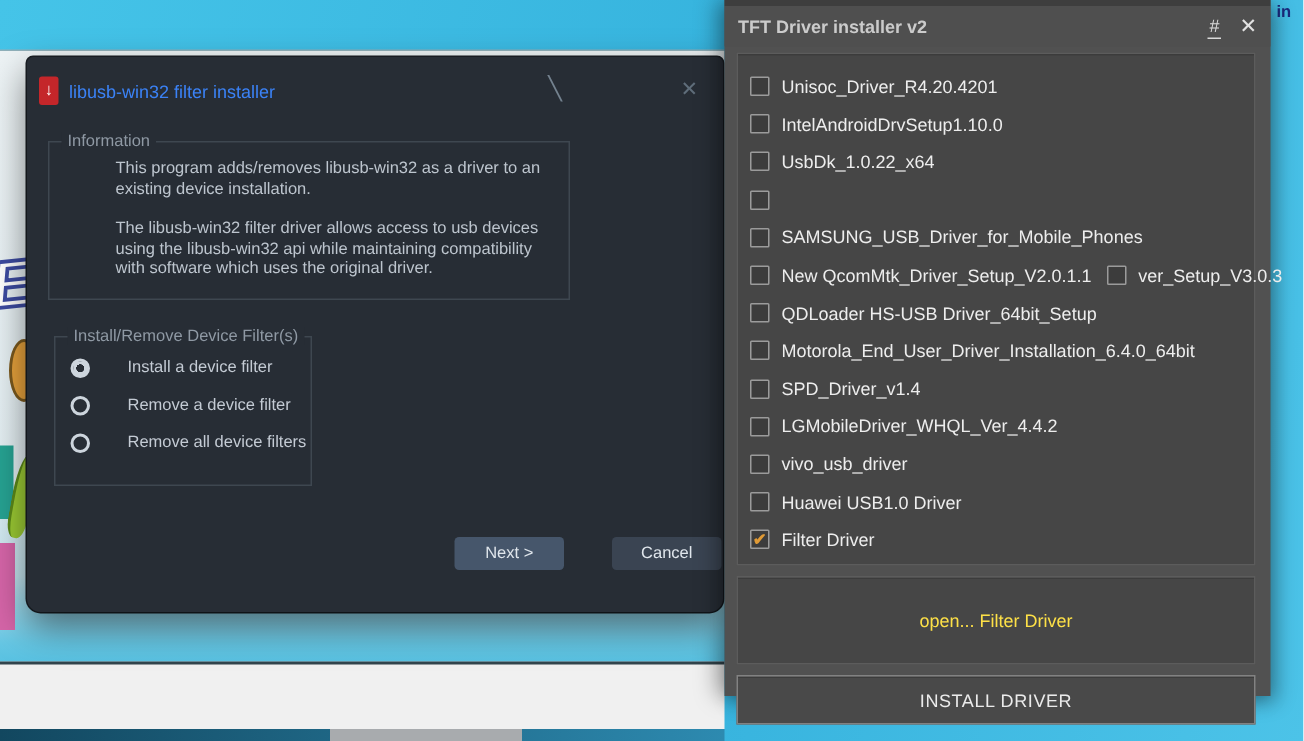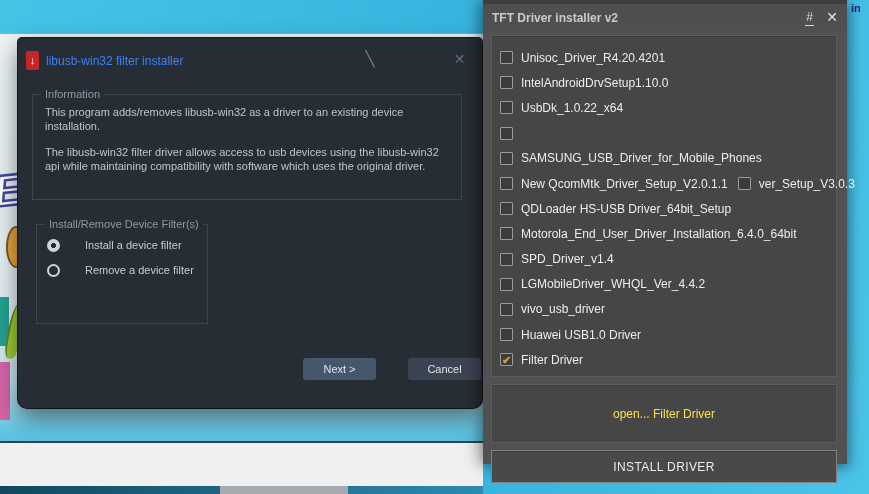--- a/index.html
+++ b/index.html
@@ -27,21 +27,21 @@
   
   .lu-dialog { position:absolute; left:18px; top:38px; width:464px; height:370px; background:#272d35;
     border-radius:4px 4px 9px 9px; box-shadow:0 10px 24px rgba(0,0,0,.5), 0 0 0 1px #1a1f25; }
   .lu-appicon { position:absolute; left:8px; top:13px; width:13px; height:19px; background:#c4262a; border-radius:2px;
     color:#fff; font-size:11px; font-weight:bold; text-align:center; line-height:18px; }
   .lu-title { position:absolute; left:28px; top:16px; font-size:12px; color:#3b82f6; }
   .lu-min { position:absolute; left:340px; top:12px; width:24px; text-align:center; color:#74828f; font-size:15px; }
   .lu-close { position:absolute; left:430px; top:13px; width:24px; text-align:center; color:#5f6d7a; font-size:14px; letter-spacing:1px; }
   .lu-group { position:absolute; border:1px solid #3e4750; }
   .lu-group-label { position:absolute; top:-7px; left:8px; background:#272d35; padding:0 4px; font-size:11px; color:#8f99a4; }
-  .lu-info { left:14px; top:56px; width:430px; height:106px; }
+  .lu-info { left:14px; top:56px; width:348px; height:106px;padding-left:32px; }
   .lu-info-body { padding:11px 12px 0 12px; font-size:11px; line-height:13.5px; color:#bdc5ce; }
   .lu-info-body p + p { margin-top:13px; }
   .lu-filters { left:18px; top:186px; width:172px; height:100px; }
   .lu-options { padding:14px 0 0 10px; }
   .lu-option { display:flex; align-items:flex-start; gap:25px; height:25px; }
   .lu-radio { width:13px; height:13px; border-radius:50%; border:2px solid #cdd5dd; flex:0 0 auto; }
   .lu-radio.sel { background:radial-gradient(circle,#272d35 0 2.6px,#cdd5dd 2.7px); }
   .lu-option-label { font-size:11px; color:#c4cbd4; }
   .lu-btn { position:absolute; top:320px; width:73px; height:22px; border-radius:3px; color:#e0e6ec; font-size:11px;
     display:flex; align-items:center; justify-content:center; cursor:default; }
@@ -106,20 +106,24 @@
   <div class="lu-option">
     <span class="lu-radio sel"></span>
     <span class="lu-option-label">Install a device filter</span>
   </div>
 
   <div class="lu-option">
     <span class="lu-radio"></span>
     <span class="lu-option-label">Remove a device filter</span>
   </div>
 
+  <div class="lu-option">
+    <span class="lu-radio"></span>
+    <span class="lu-option-label">Remove all device filters</span>
+  </div>
 </div>
     </div>
 
     <div class="lu-btn lu-btn-next">Next &gt;</div>
     <div class="lu-btn lu-btn-cancel">Cancel</div>
   </div>
 
   <div class="tft">
     <div class="tft-topstrip"></div>
     <div class="tft-titlebar">

